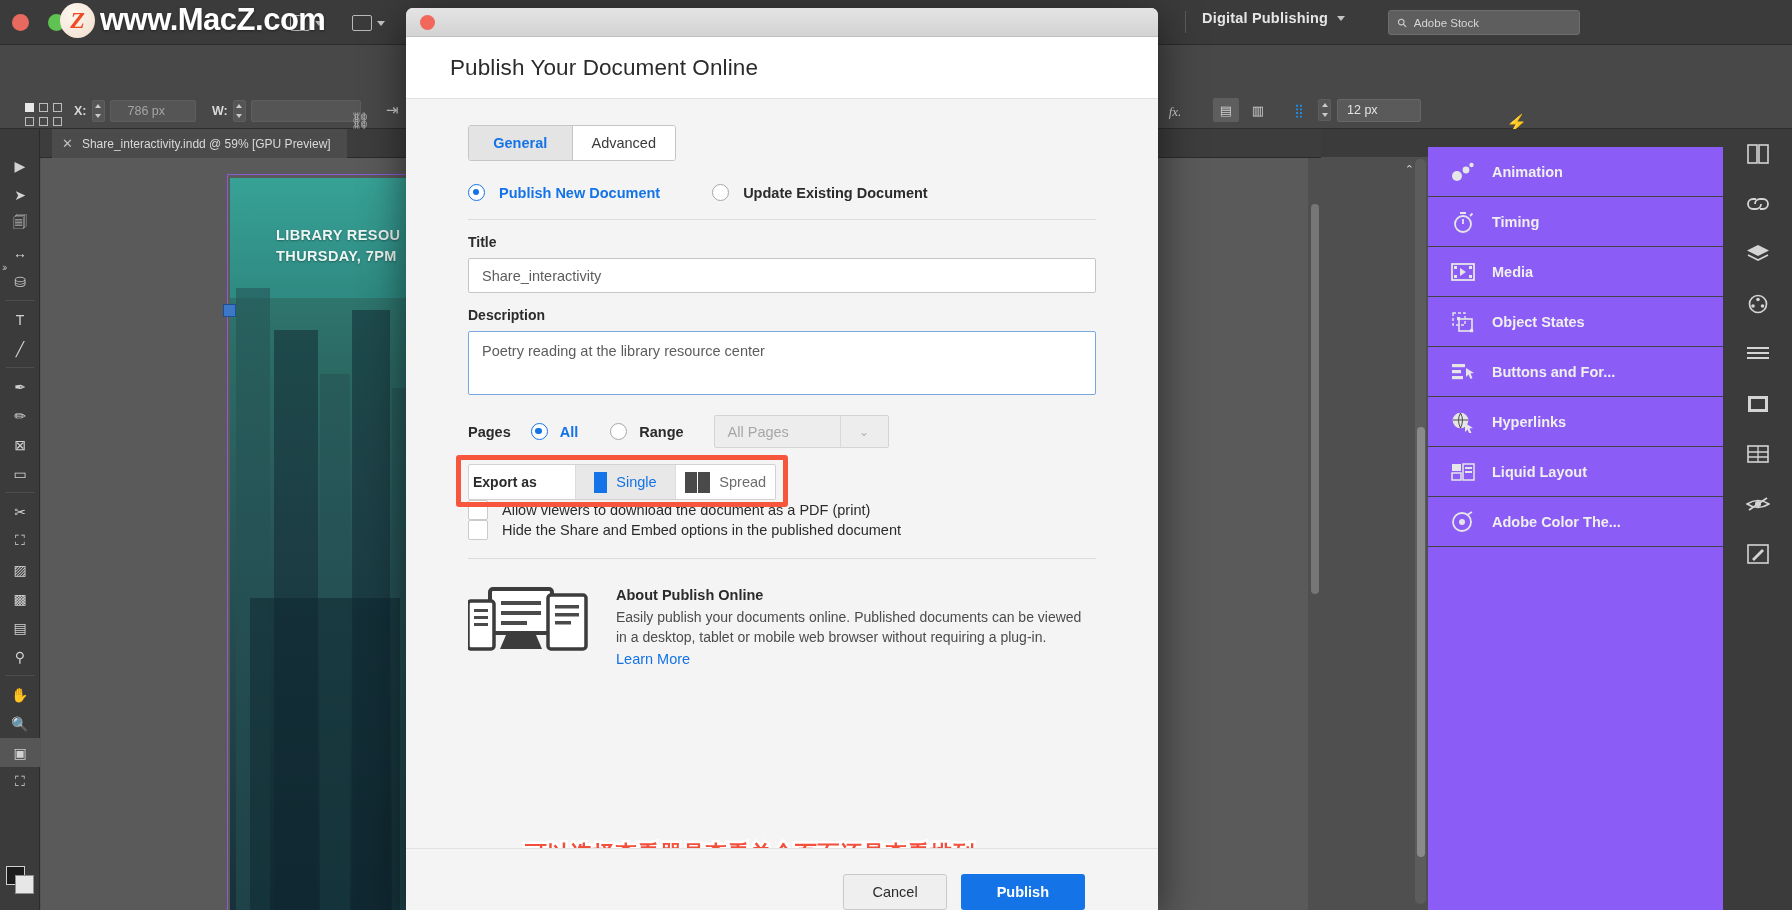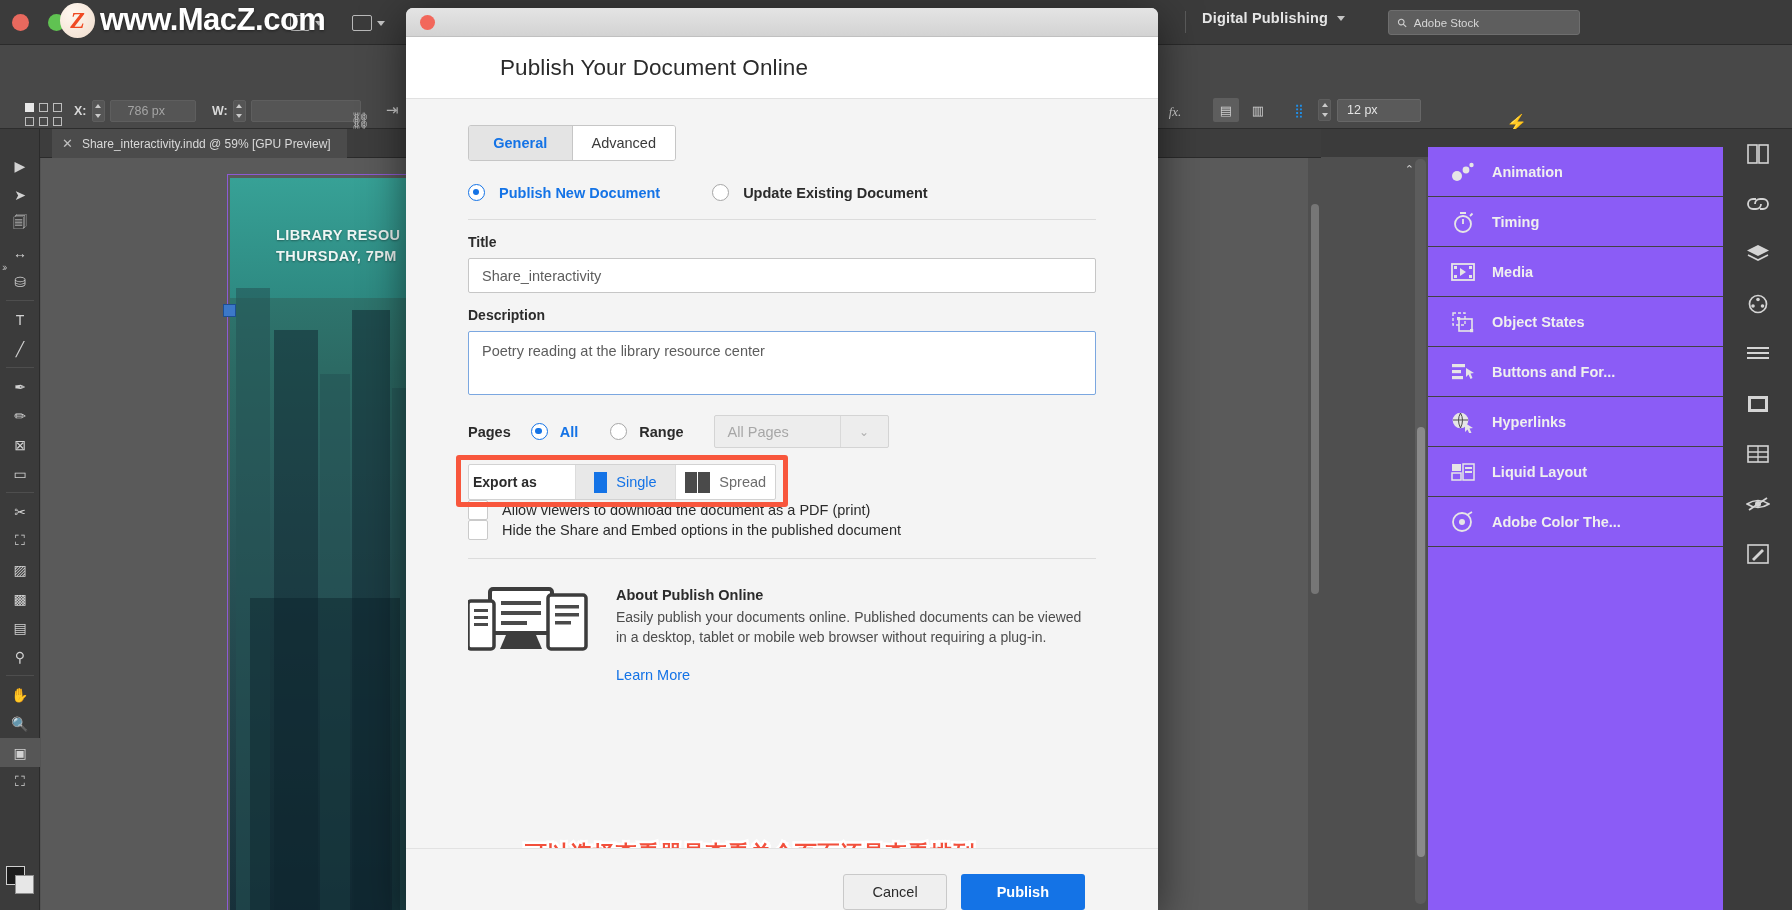--- a/index.html
+++ b/index.html
@@ -150,21 +150,21 @@
     border-radius:7px 7px 0 0;
     overflow:hidden;
   }
   .dlg-titlebar {
     height:29px; background:linear-gradient(#e4e4e4,#d3d3d3);
     border-bottom:1px solid #c0c0c0; position:relative;
   }
   .dlg-close { position:absolute; left:14px; top:7px; width:15px; height:15px; border-radius:50%; background:#f2675b; }
   .dlg-head {
     height:62px; background:#ffffff; border-bottom:1px solid #e1e1e1;
-    display:flex; align-items:center; padding-left:94px;
+    display:flex; align-items:center; padding-left:44px;
   }
   .dlg-head h1 { font-size:22.5px; font-weight:normal; color:#2b2b2b; letter-spacing:.1px; }
 
   .dlg-body { padding:26px 62px 0 62px; position:relative; height:762px; }
 
   .tabs { display:flex; width:208px; border:1px solid #c6c6c6; border-radius:3px; overflow:hidden; }
   .tab { flex:1; height:34px; display:flex; align-items:center; justify-content:center;
          font-size:14.5px; background:#fff; color:#3a3a3a; }
   .tab.active { background:#e4e4e4; color:#1473e6; font-weight:bold; }
   .tab + .tab { border-left:1px solid #c6c6c6; }
@@ -218,21 +218,21 @@
   .ic-spread i { width:12px; height:21px; background:#4a4a4a; display:block; }
 
   .chk-row { display:flex; align-items:center; gap:14px; }
   .chk { width:20px; height:20px; background:#fff; border:1px solid #cacaca; border-radius:2px; flex:none; }
   .chk-lab { font-size:14.5px; color:#2b2b2b; }
 
   .about { display:flex; gap:28px; margin-top:28px; }
   .about-ico { width:120px; height:72px; flex:none; position:relative; }
   .about-txt h3 { font-size:14.5px; font-weight:bold; color:#2b2b2b; margin-bottom:4px; }
   .about-txt p { font-size:14px; color:#4c4c4c; line-height:1.43; max-width:470px; }
-  .learn { font-size:14.5px; color:#1473e6; margin-top:20px; }
+  .learn { font-size:14.5px; color:#1473e6; margin-top:4px; }
 
   .cn-caption {
     position:absolute; left:60px; top:737px; width:568px; height:35px;
     display:flex; align-items:center; justify-content:center;
     font-size:22px; font-weight:bold; color:#f2503c;
     -webkit-text-stroke:5px #fff; paint-order:stroke fill;
     letter-spacing:.5px;
   }
 
   .dlg-footer {

